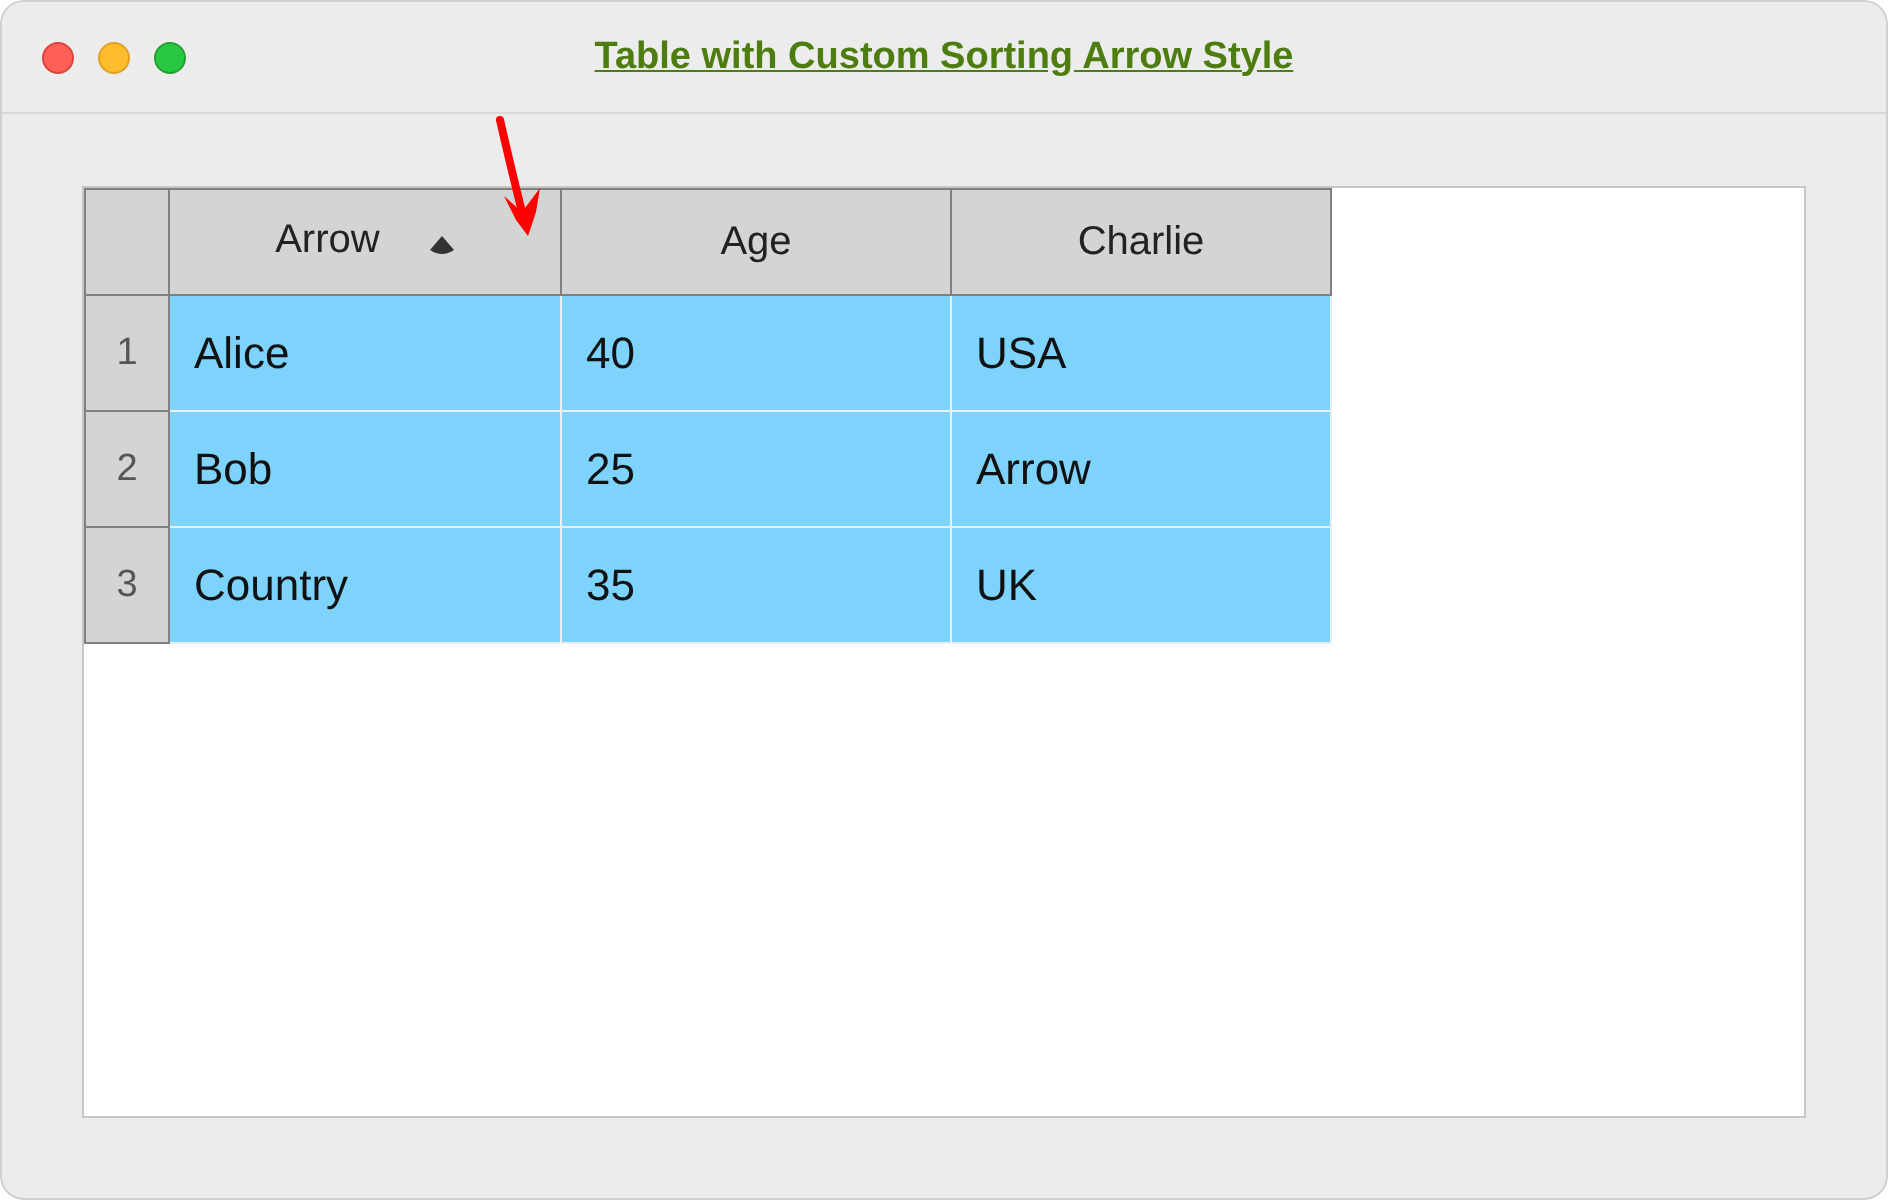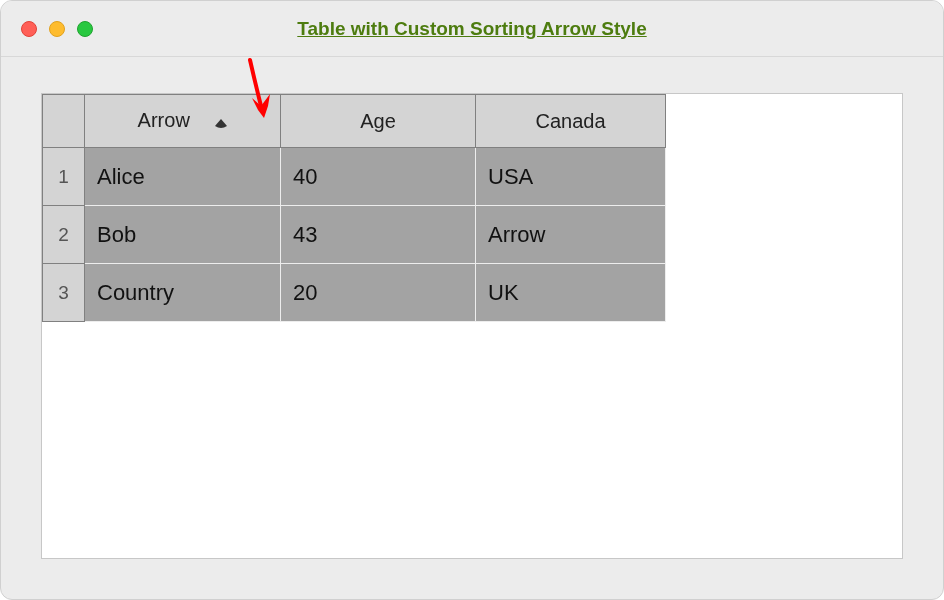--- a/index.html
+++ b/index.html
@@ -96,21 +96,21 @@
       width: 42px;
       background: #d4d4d4;
       border: 1px solid #808080;
       font-weight: 400;
       font-size: 19px;
       color: #555;
       text-align: center;
       height: 58px;
     }
     td.cell {
-      background: #a3a3a3;
+      background: #7dd3fc;
       border: 1px solid #ededed;
       font-size: 22px;
       color: #111;
       padding: 0 12px;
       height: 58px;
       text-align: left;
     }
     .sort-indicator {
       display: inline-block;
       margin-left: 20px;
@@ -147,41 +147,41 @@
               <span class="sort-indicator">
                 <svg width="12" height="9" viewBox="0 0 12 9">
                   <path d="M6 0 L0 7 Q3 9 6 9 Q9 9 12 7 Z" fill="#333"></path>
                 </svg>
               </span>
             </th>
             <th class="col-header col-age">
               <span>Age</span>
             </th>
             <th class="col-header col-country">
-              <span>Canada</span>
+              <span>Charlie</span>
             </th>
           </tr>
         </thead>
         <tbody>
           <tr>
             <th class="row-header">1</th>
             <td class="cell">Alice</td>
             <td class="cell">40</td>
             <td class="cell">USA</td>
           </tr>
           <tr>
             <th class="row-header">2</th>
             <td class="cell">Bob</td>
-            <td class="cell">43</td>
+            <td class="cell">25</td>
             <td class="cell">Arrow</td>
           </tr>
           <tr>
             <th class="row-header">3</th>
             <td class="cell">Country</td>
-            <td class="cell">20</td>
+            <td class="cell">35</td>
             <td class="cell">UK</td>
           </tr>
         </tbody>
       </table>
     </div>
   </div>
 
   <svg class="arrow-annotation" width="40" height="70" viewBox="0 0 40 70">
     <path d="M 6 4 Q 12 30 17 50" stroke="#ff0000" stroke-width="4" fill="none" stroke-linecap="round"></path>
     <path d="M 17 50 L 8 42 L 14 54 L 20 62 L 24 50 L 26 38 Z" fill="#ff0000"></path>

